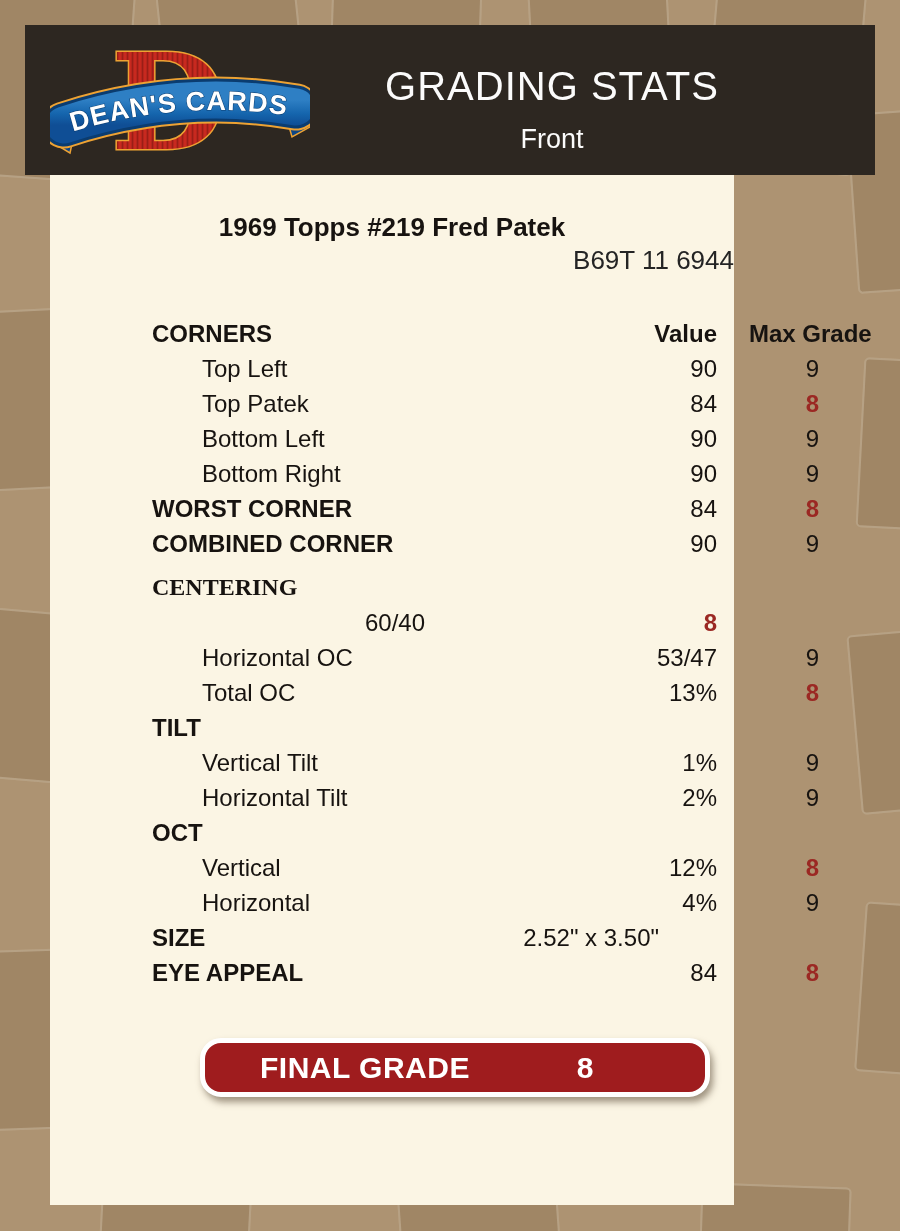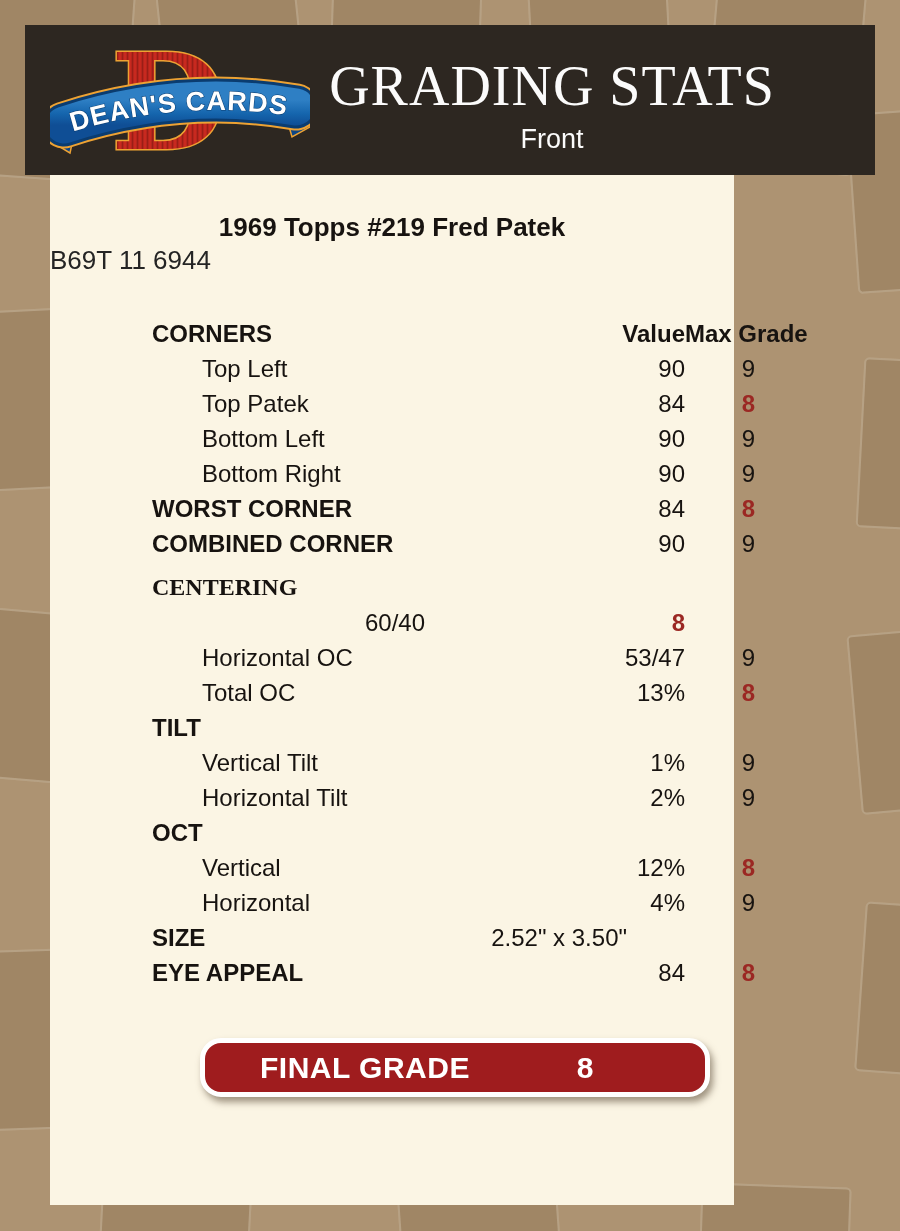--- a/index.html
+++ b/index.html
@@ -28,29 +28,29 @@
   .bg-card:nth-child(10){left:-42px;top:310px;width:120px;height:180px;transform:rotate(-3deg);}
   .bg-card:nth-child(11){left:-36px;top:610px;width:110px;height:170px;transform:rotate(5deg);}
   .bg-card:nth-child(12){left:-42px;top:950px;width:120px;height:180px;transform:rotate(-2deg);}
   .bg-card:nth-child(13){left:100px;top:1180px;width:150px;height:100px;transform:rotate(3deg);}
   .bg-card:nth-child(14){left:400px;top:1192px;width:160px;height:90px;transform:rotate(-4deg);}
   .bg-card:nth-child(15){left:700px;top:1185px;width:150px;height:95px;transform:rotate(2deg);}
 
   .header{position:absolute;left:25px;top:25px;width:850px;height:150px;background:var(--header-bg);}
   .logo{position:absolute;left:25px;top:8px;width:260px;height:135px;}
   .header-text{position:absolute;left:527px;top:34px;transform:translateX(-50%);text-align:center;white-space:nowrap;}
-  .h-title{font-size:56px;line-height:54px;color:#fbfbfb;letter-spacing:1px;font-family:Liberation Serif, serif;}
+  .h-title{font-size:40px;line-height:54px;color:#fbfbfb;letter-spacing:1px;}
   .h-sub{font-size:27px;line-height:40px;margin-top:6px;color:#fbfbfb;}
 
   .panel{position:absolute;left:50px;top:175px;width:684px;height:1030px;background:var(--panel-bg);}
   .card-title{margin-top:36px;text-align:center;font-weight:bold;font-size:26px;line-height:32px;}
-  .card-serial{text-align:left;font-size:26px;line-height:34px;color:#242424;}
+  .card-serial{text-align:right;font-size:26px;line-height:34px;color:#242424;}
 
   .gtable{margin-top:39px;}
-  .trow{display:grid;grid-template-columns:273px 260px 70px;height:35px;align-items:center;padding-left:102px;font-size:24px;line-height:35px;}
+  .trow{display:grid;grid-template-columns:273px 260px 70px;height:35px;align-items:center;padding-left:102px;font-size:24px;line-height:35px;gap:32px;}
   .trow .label{text-align:left;white-space:nowrap;}
   .trow .value,.trow .grade{text-align:right;white-space:nowrap;}
   .style-sub .label{padding-left:50px;}
   .style-section .label,.style-bold .label{font-weight:bold;}
   .style-header .label,.style-header .value,.style-header .grade{font-weight:bold;}
   .gap-sm{margin-top:9px;font-family:Liberation Serif, serif;}
   .gap-lg{}
   .red{color:var(--grade-red);font-weight:bold;}
   .shift .value{transform:translateX(-58px);}
 

